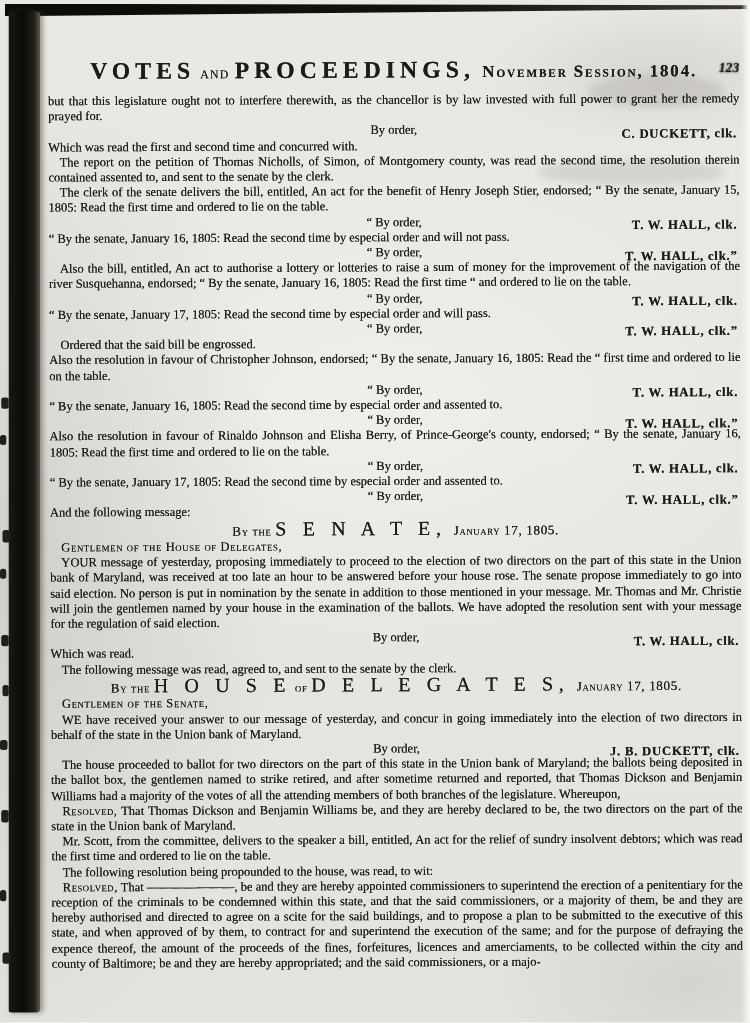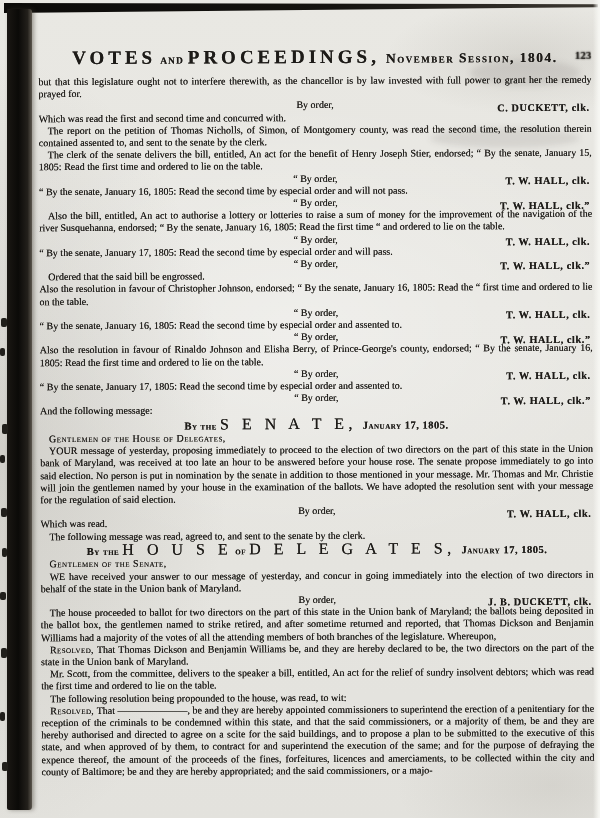--- a/index.html
+++ b/index.html
@@ -30,33 +30,33 @@
     background:linear-gradient(90deg,rgba(250,250,247,0) 0%,#f6f6f2 85%);}
   .smudge{position:absolute;background:rgba(45,42,36,0.10);filter:blur(3px);border-radius:50%;}
 
   .text{
     position:absolute;left:40px;top:46px;width:553px;height:768px;overflow:hidden;
     transform:rotate(-0.25deg);z-index:2;
     text-shadow:0 0 0.5px rgba(28,26,22,0.85);
   }
   .masthead{position:relative;text-align:center;white-space:nowrap;margin:0 0 9px 0;height:20px;}
   .mh-big{font-size:19px;font-weight:bold;letter-spacing:4px;}
-  .mh-and{font-size:9.5px;font-weight:bold;letter-spacing:1px;padding:0 4px;}
+  .mh-and{font-size:9.5px;font-weight:normal;letter-spacing:1px;padding:0 4px;}
   .mh-session{font-variant:small-caps;font-weight:bold;font-size:13.5px;letter-spacing:1.5px;padding-left:6px;text-align:right;}
   .page-num{
-    position:absolute;right:0;top:4px;font-weight:bold;font-size:11px;
+    position:absolute;right:0;top:4px;font-style:italic;font-weight:bold;font-size:11px;
     filter:blur(0.6px);text-shadow:0 0 2px rgba(25,23,20,0.9);
   }
   .para{font-size:10px;line-height:12.2px;text-align:justify;}
   .indent{text-indent:9px;}
   .lead{font-variant:small-caps;letter-spacing:0.4px;}
   .byorder{position:relative;font-size:10px;line-height:12.2px;height:12.2px;text-align:center;}
   .bo-sig{position:absolute;right:2px;top:3.5px;font-weight:bold;font-size:10.2px;letter-spacing:0.6px;}
   .heading{text-align:center;font-size:10.5px;line-height:13.5px;}
-  .heading .sc{font-variant:small-caps;font-weight:bold;letter-spacing:0.5px;}
+  .heading .sc{font-variant:small-caps;font-weight:normal;letter-spacing:0.5px;}
   .heading .sp{letter-spacing:4.5px;font-size:16px;}
   .salute{font-variant:small-caps;font-size:10px;line-height:12.2px;text-indent:9px;letter-spacing:0.5px;}
 </style>
 </head>
 <body>
 
 <div class="topbar"></div>
 <div class="binding"></div>
 
 <div class="mark" style="left:1px;top:318px;width:6px;height:9px;"></div>

